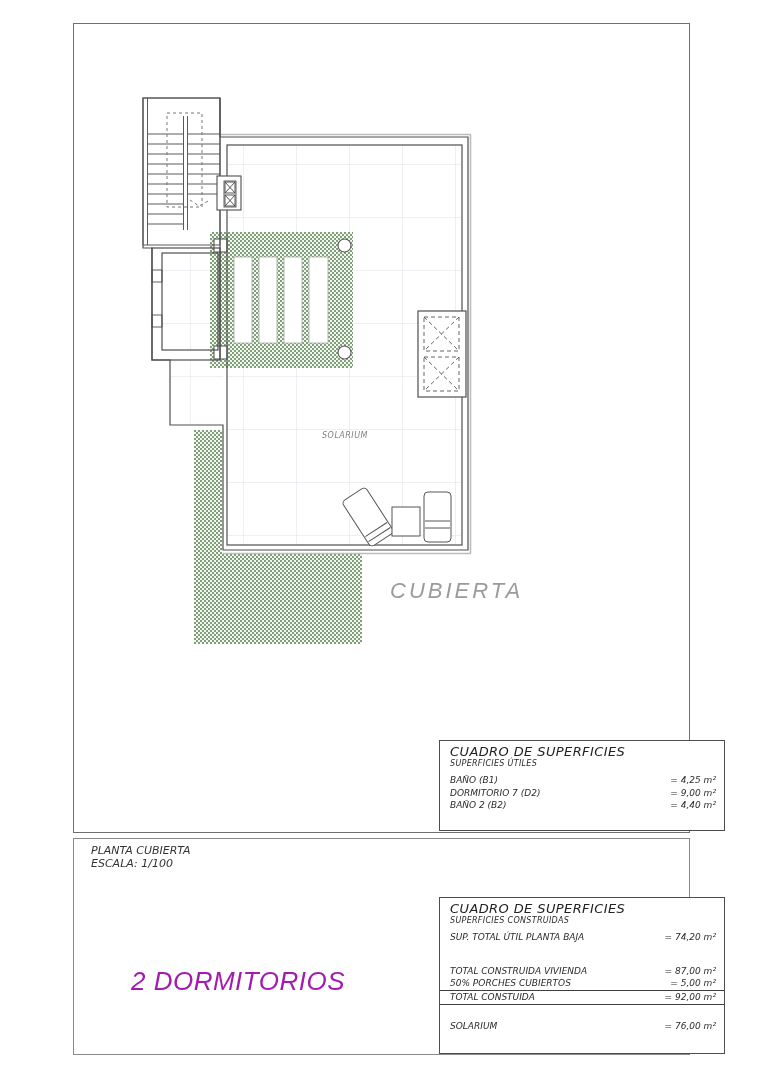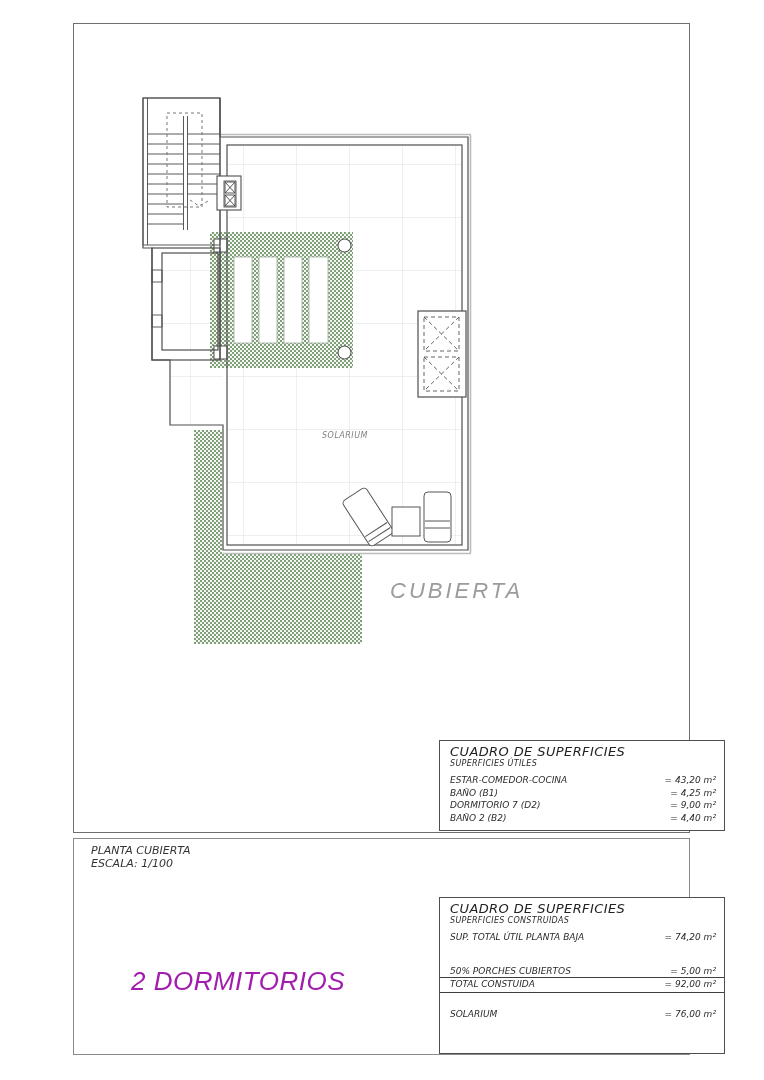--- a/index.html
+++ b/index.html
@@ -179,24 +179,20 @@
   </svg>
 
   <div class="panel" id="panel-top"></div>
   <div class="panel" id="panel-bottom"></div>
 
   <div class="surface-table" id="table-util">
     <div class="st-title">CUADRO DE SUPERFICIES</div>
     <div class="st-subtitle">SUPERFICIES ÚTILES</div>
     <div class="st-rows">
       <div class="st-row">
-        <span>ESTAR-COMEDOR-COCINA</span>
-        <span class="val">= 43,20 m²</span>
-      </div>
-      <div class="st-row">
         <span>BAÑO  (B1)</span>
         <span class="val">= 4,25 m²</span>
       </div>
       <div class="st-row">
         <span>DORMITORIO 7 (D2)</span>
         <span class="val">= 9,00 m²</span>
       </div>
       <div class="st-row">
         <span>BAÑO 2 (B2)</span>
         <span class="val">= 4,40 m²</span>
@@ -206,20 +202,24 @@
 
   <div class="surface-table" id="table-const">
     <div class="st-title">CUADRO DE SUPERFICIES</div>
     <div class="st-subtitle">SUPERFICIES CONSTRUIDAS</div>
     <div class="st-rows">
       <div class="st-row">
         <span>SUP. TOTAL ÚTIL PLANTA BAJA</span>
         <span class="val">= 74,20 m²</span>
       </div>
       <div class="spacer-lg"></div>
+      <div class="st-row">
+        <span>TOTAL CONSTRUIDA VIVIENDA</span>
+        <span class="val">= 87,00 m²</span>
+      </div>
       <div class="st-row">
         <span>50% PORCHES CUBIERTOS</span>
         <span class="val">= 5,00 m²</span>
       </div>
       <div class="st-row total">
         <span>TOTAL CONSTUIDA</span>
         <span class="val">= 92,00 m²</span>
       </div>
       <div class="spacer-md"></div>
       <div class="st-row">

